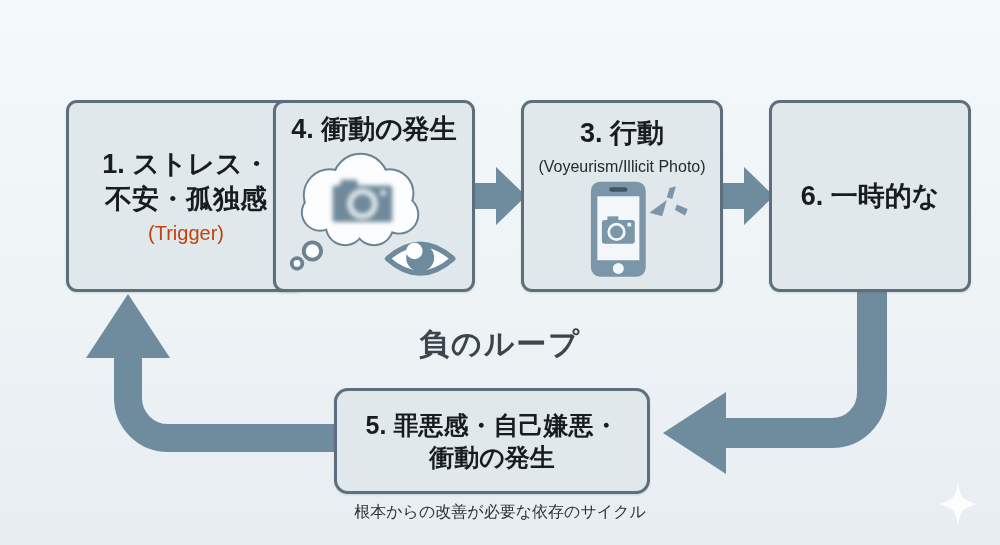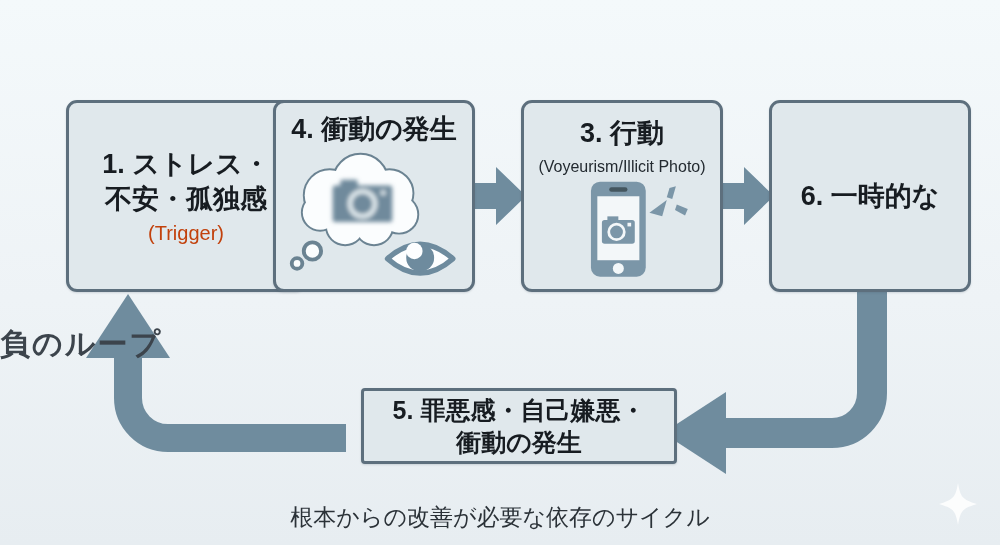--- a/index.html
+++ b/index.html
@@ -25,33 +25,33 @@
   }
   #box1{left:40px;width:240px;margin-left:26px;}
   #box2{left:273px;width:202px;justify-content:flex-start;padding-top:9px;}
   #box3{left:521px;width:202px;justify-content:flex-start;padding-top:13px;}
   #box4{left:769px;width:202px;}
   .box-title{font-size:27px;font-weight:800;color:#171c21;line-height:1.28;}
   .box-sub{font-size:20px;font-weight:400;color:#c2410c;margin-top:5px;}
   #box3 .box-sub{font-size:16px;margin-top:7px;color:#232a30;}
   .icon-svg{display:block;margin-top:2px;}
   .loop-label{
-    position:absolute;top:324px;left:0;width:1000px;text-align:left;
+    position:absolute;top:324px;left:0;width:1000px;text-align:center;
     font-size:30px;font-weight:800;color:#3c444c;letter-spacing:2px;
   }
   #box5{
-    position:absolute;left:361px;top:388px;width:316px;height:76px;box-sizing:border-box;
-    background:#e0e8ec;border:3px solid #5d6f7d;border-radius:4px;
+    position:absolute;left:334px;top:388px;width:316px;height:106px;box-sizing:border-box;
+    background:#e0e8ec;border:3px solid #5d6f7d;border-radius:14px;
     display:flex;flex-direction:column;align-items:center;justify-content:center;
     text-align:center;box-shadow:0 1px 2px rgba(60,80,95,.18);
   }
   #box5 .box-title{font-size:25px;}
   .caption{
     position:absolute;top:502px;left:0;width:1000px;text-align:center;
-    font-size:23px;color:#2b3238;
+    font-size:16px;color:#2b3238;
   }
 </style>
 </head>
 <body>
 
 <div class="canvas">
 
   <svg class="overlay" viewBox="0 0 1000 545">
 
     <polygon points="229,183 251,183 251,167 280,196 251,225 251,209 229,209" fill="#6f8c9e"></polygon>

